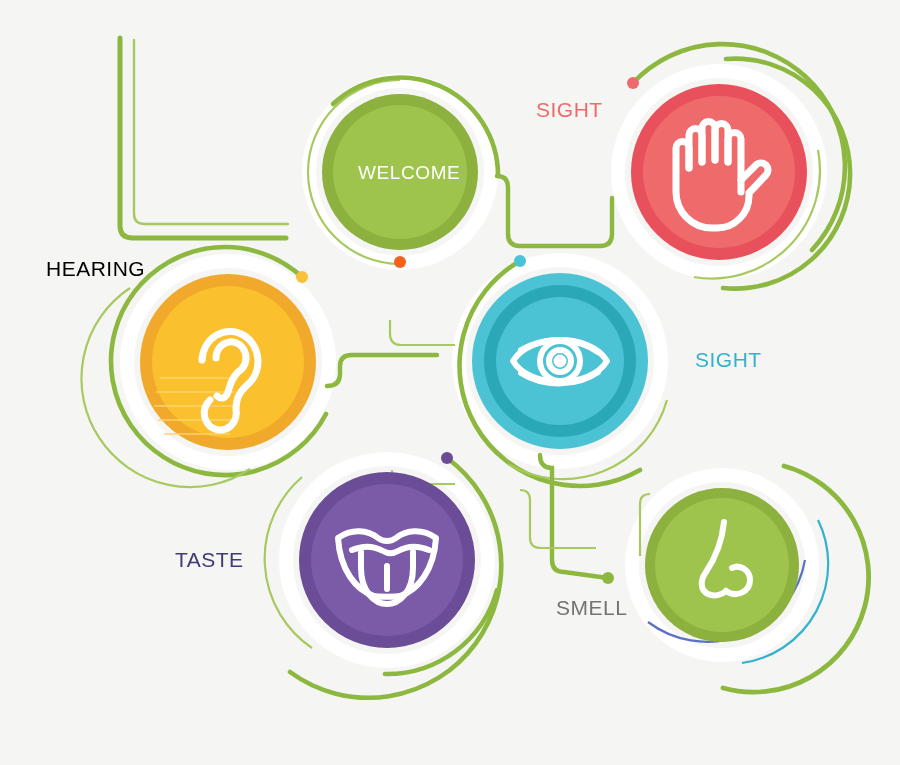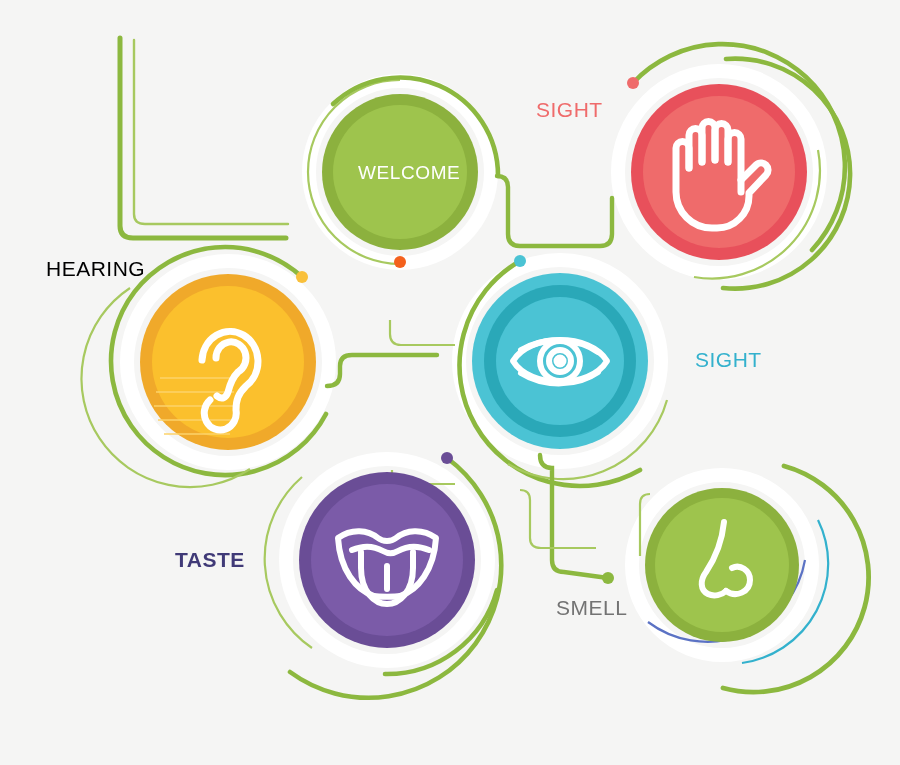--- a/index.html
+++ b/index.html
@@ -203,17 +203,17 @@
   </svg>
 
   <div class="welcome-text" style="left:358px; top:162px;">WELCOME</div>
 
   <div class="node-label" style="left:536px; top:98px; color:#ef6b6b;">SIGHT</div>
 
   <div class="node-label" style="left:46px; top:257px; color:#000000;">HEARING</div>
 
   <div class="node-label" style="left:695px; top:348px; color:#33b1cd;">SIGHT</div>
 
-  <div class="node-label" style="left:175px; top:548px; color:#403a77;font-weight:bold;">TASTE</div>
+  <div class="node-label" style="left:175px; top:548px; color:#403a77;">TASTE</div>
 
   <div class="node-label" style="left:556px; top:596px; color:#737373;">SMELL</div>
 
 </div>
 
 </body></html>

